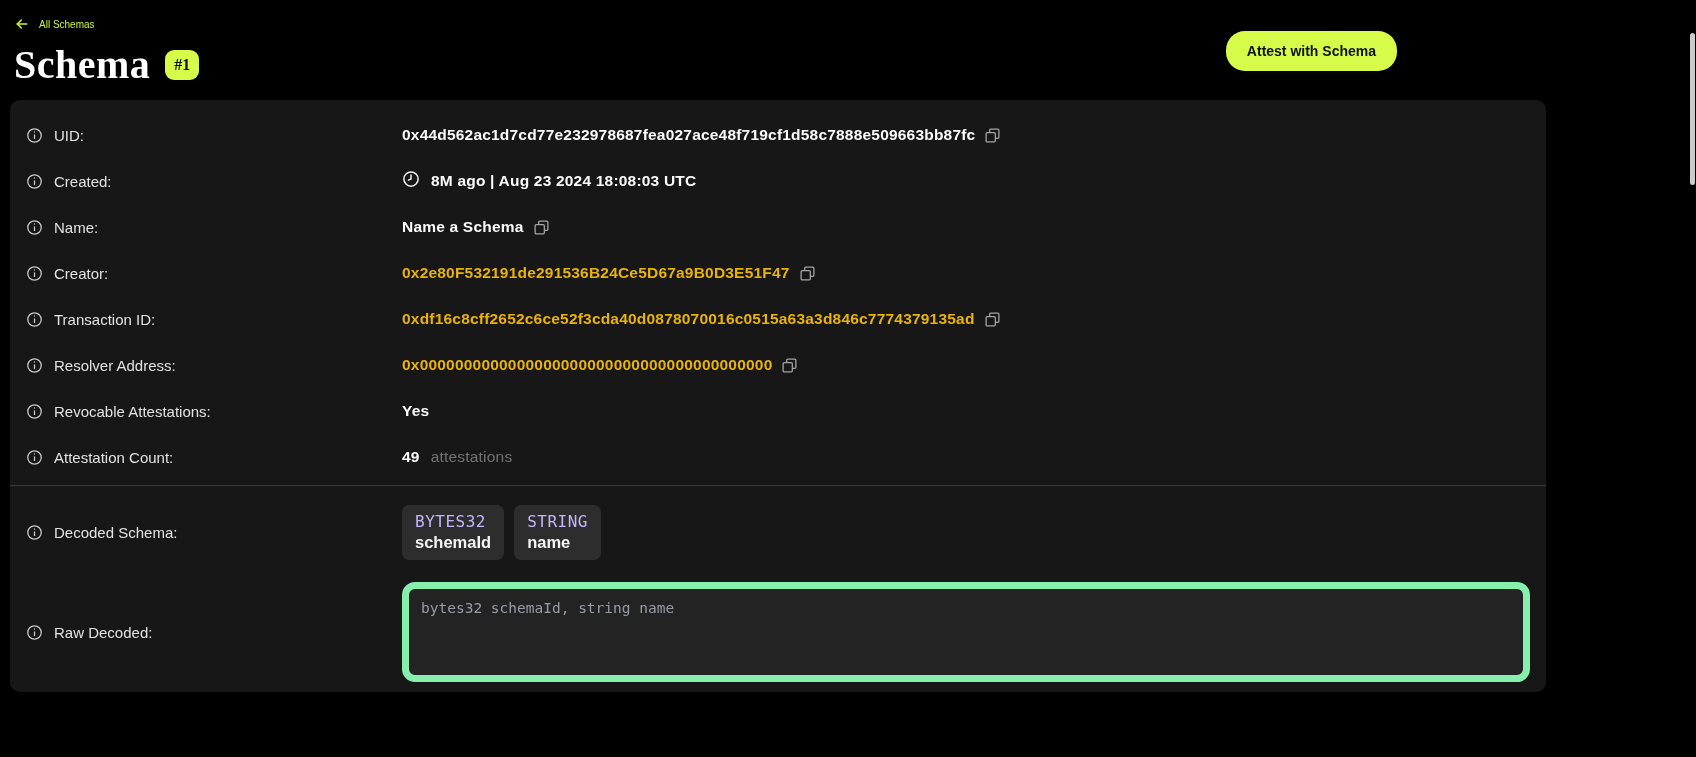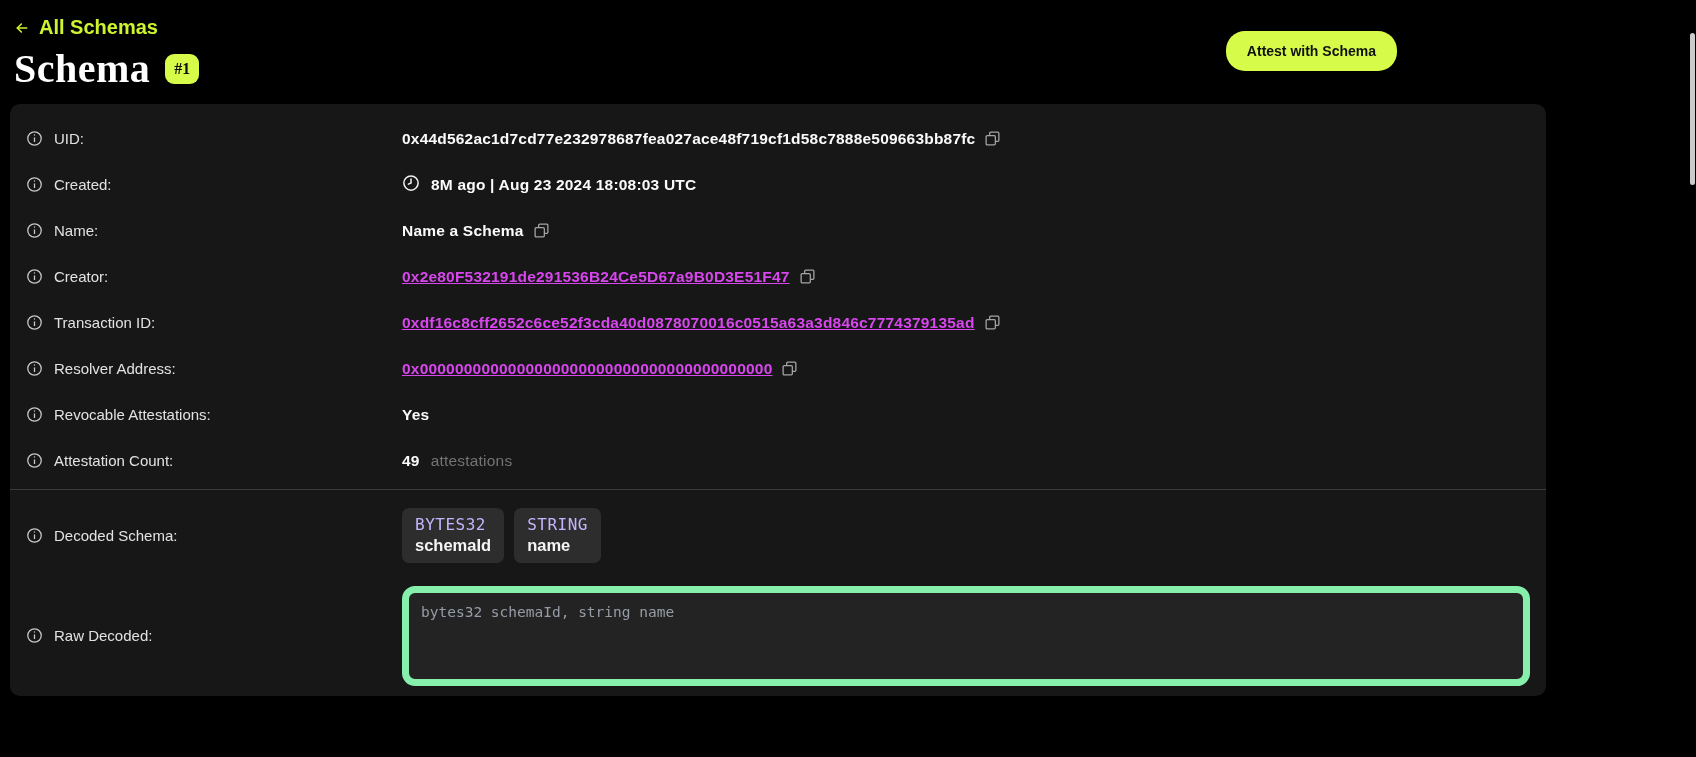--- a/index.html
+++ b/index.html
@@ -6,21 +6,21 @@
   html, body { width: 1696px; height: 757px; overflow: hidden; }
   body {
     background: #000000;
     font-family: "Liberation Sans", "DejaVu Sans", sans-serif;
     color: #ffffff;
     position: relative;
   }
   .header { padding: 16px 0 0 14px; width: 1547px; position: relative; }
   .back-link {
     display: inline-flex; align-items: center; gap: 9px;
-    color: #cdf42e; font-size: 20px; font-weight: 700; cursor: pointer;
+    color: #cdf42e; font-size: 10px; font-weight: 400; cursor: pointer;
     text-decoration: none;
   }
   .back-link svg { display: block; }
   .title-row { display: flex; align-items: center; gap: 15px; margin-top: 9px; padding-left: 0px; font-family: Liberation Serif, serif; }
   .page-title { font-size: 40px; font-weight: 700; letter-spacing: 0.5px; color: #ffffff; line-height: 1; padding-left: 0; }
   .id-badge {
     background: #d7fb49; color: #101010; font-size: 16px; font-weight: 700;
     padding: 7px 9px; border-radius: 9px; line-height: 1;
   }
   .attest-btn {
@@ -30,21 +30,21 @@
     font-size: 14px; font-weight: 700; padding: 12px 21px; border-radius: 19px;
   }
   .card {
     margin: 15px 0 0 10px; width: 1536px; height: 592px;
     background: #171717; border-radius: 10px; padding: 12px 16px 0 16px;
   }
   .detail-row { display: grid; grid-template-columns: 376px 1fr; align-items: center; height: 46px; }
   .row-label { display: flex; align-items: center; gap: 11px; color: #e2e2e2; font-size: 15px; }
   .row-label svg { flex: 0 0 auto; display: block; }
   .row-value { display: flex; align-items: center; gap: 9px; font-size: 15.5px; font-weight: 600; color: #fbfbfb; letter-spacing: 0.2px; }
-  .link-value { color: #d946ef; cursor: pointer; text-decoration: underline; }
+  .link-value { color: #eab308; cursor: pointer; }
   .copy-btn { background: none; border: none; padding: 0; cursor: pointer; display: flex; align-items: center; }
   .clock { margin-right: 2px; }
   .count-num { font-weight: 700; }
   .count-suffix { color: #737373; font-weight: 400; margin-left: 2px; }
   .divider { border-top: 1px solid #3b3b3b; margin: 5px -16px 0 -16px; }
   .decoded-row { min-height: 90px; height: auto; padding: 12px 0 10px 0; }
   .chips { display: flex; gap: 10px; }
   .chip { background: #2d2d2d; border-radius: 7px; padding: 7px 13px 8px 13px; }
   .chip-type { font-family: "DejaVu Sans Mono", "Liberation Mono", monospace; font-size: 16px; color: #c4b5fd; letter-spacing: 0.5px; }
   .chip-name { font-size: 16.5px; color: #f5f5f5; font-weight: 600; margin-top: 2px; }

